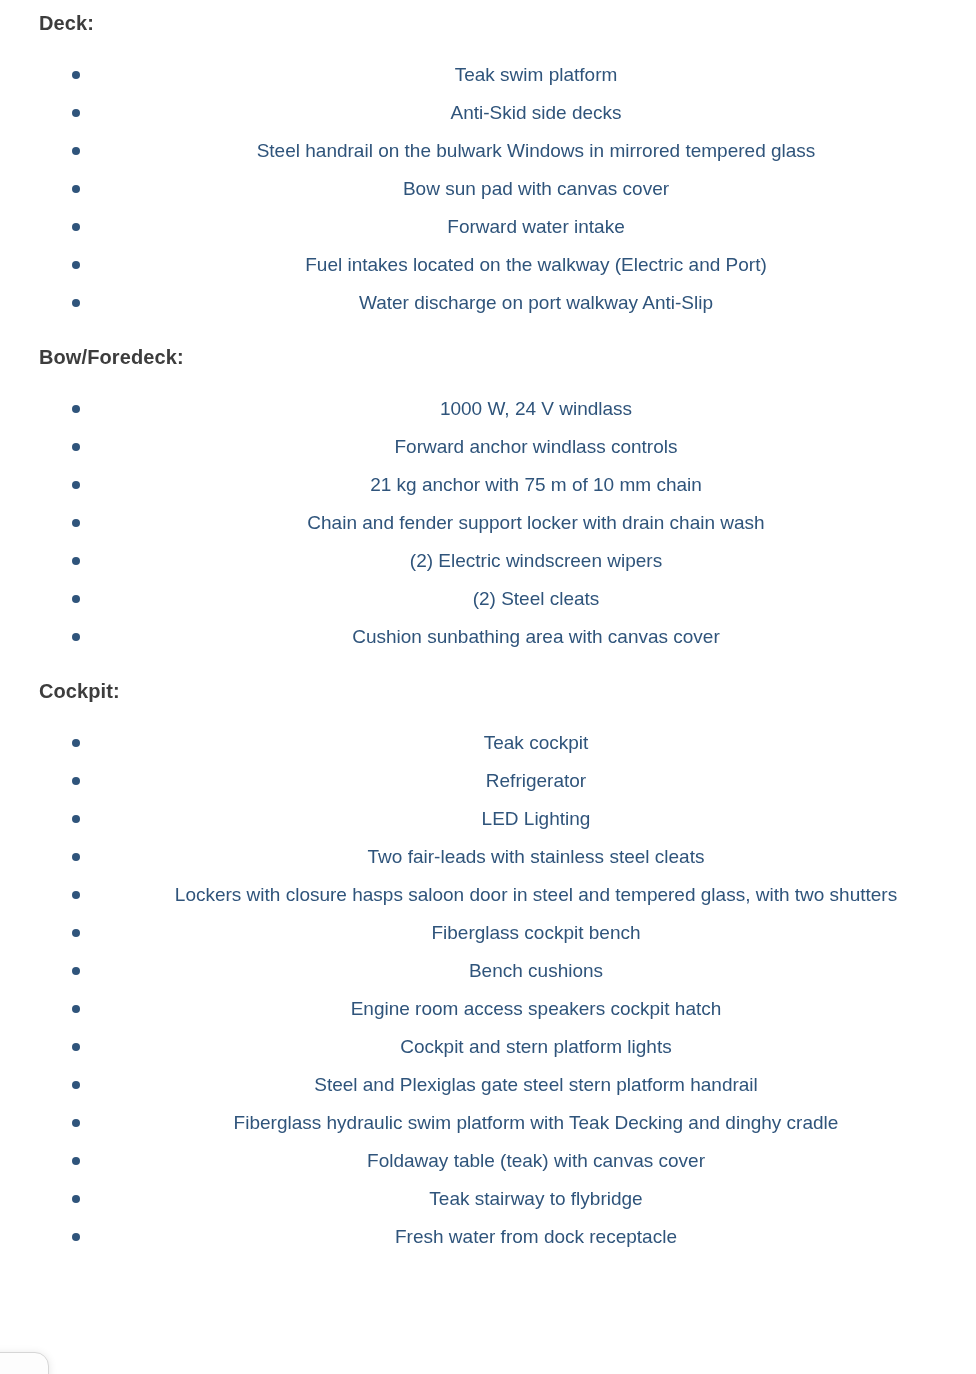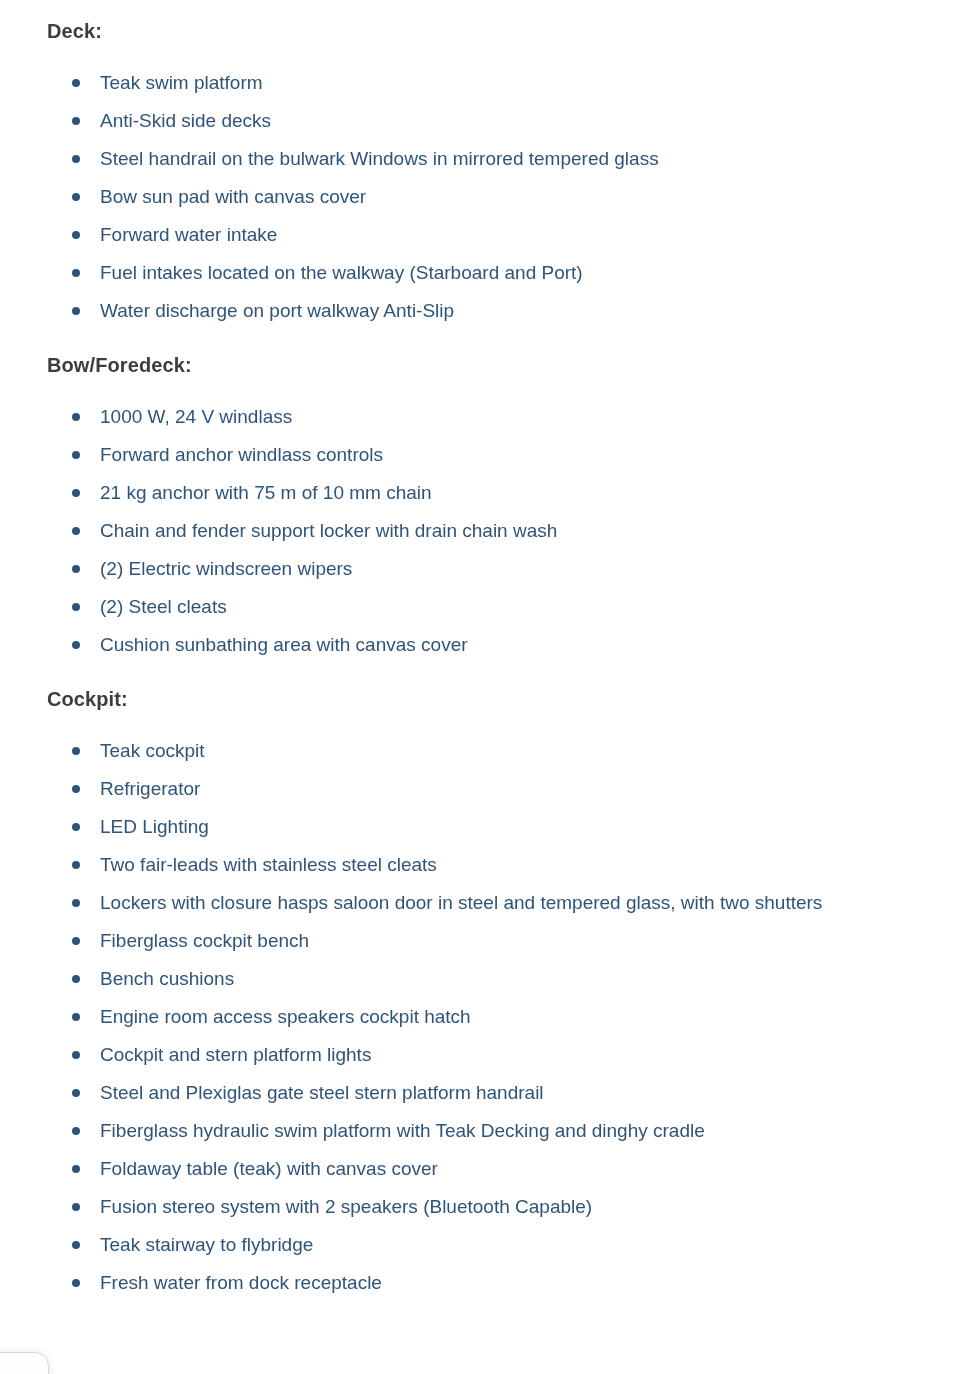--- a/index.html
+++ b/index.html
@@ -16,31 +16,32 @@
     height:1374px;
     background:var(--bg);
     font-family:"Liberation Sans","DejaVu Sans",sans-serif;
     overflow:hidden;
     position:relative;
   }
   .content{
     padding:12px 0 0 39px;
   }
   .spec-section h3{
-    margin:8px;
+    margin:0;
     font-size:20px;
     line-height:22px;
     font-weight:700;
     color:var(--heading-color);
     letter-spacing:0.1px;
   }
   .spec-section ul{
     list-style:none;
     margin:22px 4px 24px 0;
     padding:0;
+    text-align:center;
   }
   .spec-section li{
     position:relative;
     padding-left:61px;
     font-size:19px;
     line-height:38px;
     color:var(--list-color);
   }
   .bullet{
     position:absolute;
@@ -69,21 +70,21 @@
 <div class="content">
   <div id="sections-container">
       <section class="spec-section">
         <h3>Deck:</h3>
         <ul>
           <li><span class="bullet"></span><span>Teak swim platform</span></li>
           <li><span class="bullet"></span><span>Anti-Skid side decks</span></li>
           <li><span class="bullet"></span><span>Steel handrail on the bulwark Windows in mirrored tempered glass</span></li>
           <li><span class="bullet"></span><span>Bow sun pad with canvas cover</span></li>
           <li><span class="bullet"></span><span>Forward water intake</span></li>
-          <li><span class="bullet"></span><span>Fuel intakes located on the walkway (Starboard and Port)</span></li>
+          <li><span class="bullet"></span><span>Fuel intakes located on the walkway (Electric and Port)</span></li>
           <li><span class="bullet"></span><span>Water discharge on port walkway Anti-Slip</span></li>
         </ul>
       </section>
       <section class="spec-section">
         <h3>Bow/Foredeck:</h3>
         <ul>
           <li><span class="bullet"></span><span>1000 W, 24 V windlass</span></li>
           <li><span class="bullet"></span><span>Forward anchor windlass controls</span></li>
           <li><span class="bullet"></span><span>21 kg anchor with 75 m of 10 mm chain</span></li>
           <li><span class="bullet"></span><span>Chain and fender support locker with drain chain wash</span></li>
@@ -100,21 +101,20 @@
           <li><span class="bullet"></span><span>LED Lighting</span></li>
           <li><span class="bullet"></span><span>Two fair-leads with stainless steel cleats</span></li>
           <li><span class="bullet"></span><span>Lockers with closure hasps saloon door in steel and tempered glass, with two shutters</span></li>
           <li><span class="bullet"></span><span>Fiberglass cockpit bench</span></li>
           <li><span class="bullet"></span><span>Bench cushions</span></li>
           <li><span class="bullet"></span><span>Engine room access speakers cockpit hatch</span></li>
           <li><span class="bullet"></span><span>Cockpit and stern platform lights</span></li>
           <li><span class="bullet"></span><span>Steel and Plexiglas gate steel stern platform handrail</span></li>
           <li><span class="bullet"></span><span>Fiberglass hydraulic swim platform with Teak Decking and dinghy cradle</span></li>
           <li><span class="bullet"></span><span>Foldaway table (teak) with canvas cover</span></li>
-          <li><span class="bullet"></span><span>Fusion stereo system with 2 speakers (Bluetooth Capable)</span></li>
           <li><span class="bullet"></span><span>Teak stairway to flybridge</span></li>
           <li><span class="bullet"></span><span>Fresh water from dock receptacle</span></li>
         </ul>
       </section>
     </div>
 </div>
 
 <div class="corner-widget"></div>
 
 </body></html>

